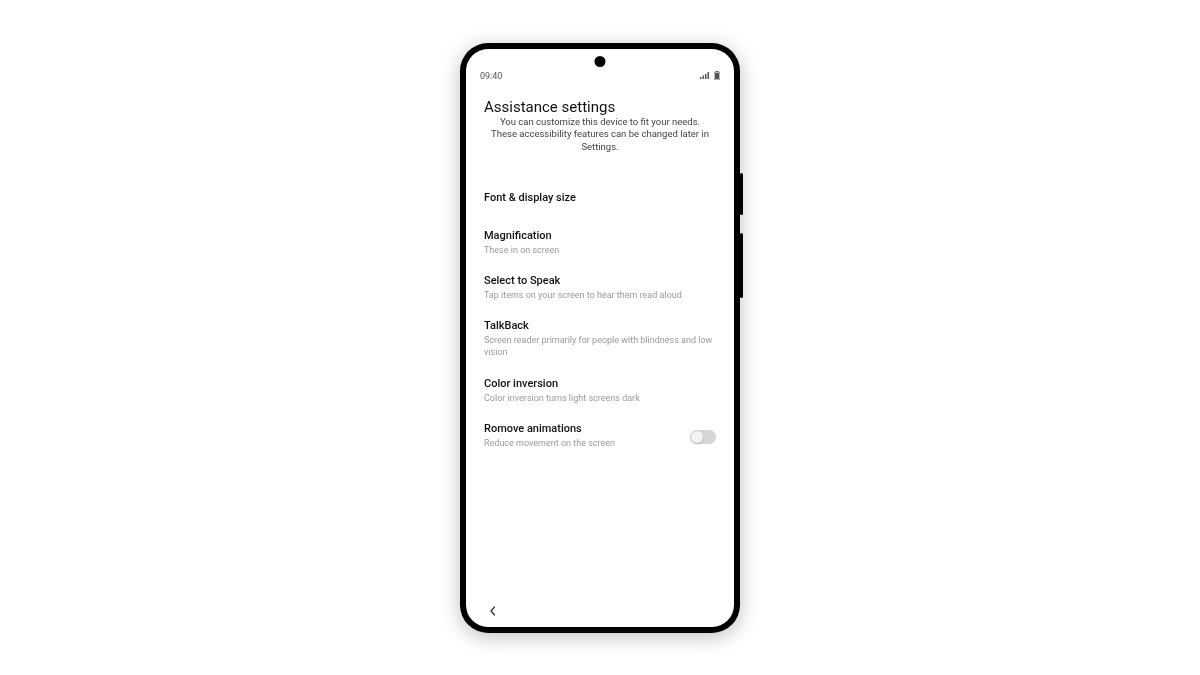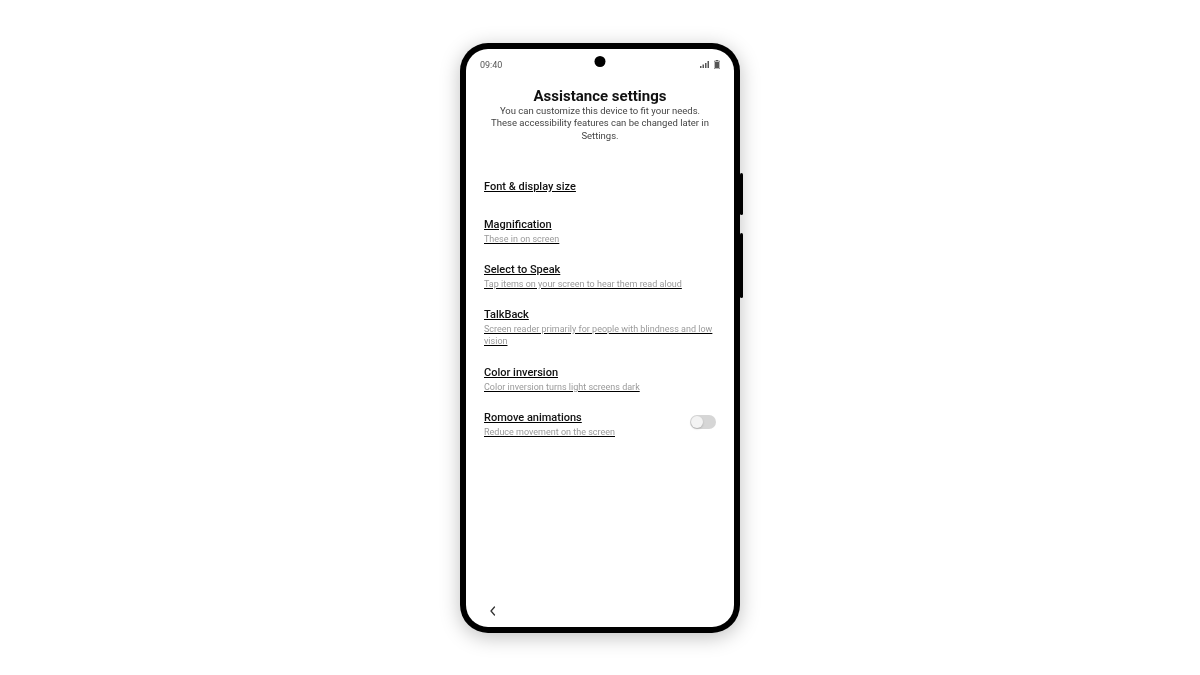--- a/index.html
+++ b/index.html
@@ -53,52 +53,51 @@
     z-index: 5;
   }
   .status-bar {
     height: 24px;
     display: flex;
     align-items: center;
     justify-content: space-between;
     padding: 0 14px;
     font-size: 9px;
     color: #555;
-    margin-top: 4px;
+    margin-top: 15px;
   }
   .status-icons { display: flex; align-items: center; gap: 4px; }
   .signal-icon svg, .battery-icon svg { display:block; }
   .content {
     flex: 1;
     padding: 6px 18px 0 18px;
     overflow: hidden;
   }
   .page-title {
-    text-align: center;
+    text-align: left;
     font-size: 15px;
-    font-weight: 700;
+    font-weight: 400;
     color: #111;
     margin-top: 4px;
   }
   .page-subtitle {
     text-align: center;
     font-size: 9.5px;
     color: #444;
     line-height: 1.35;
     margin-top: 0;
     padding: 0 4px;
   }
   .settings-list { margin-top: 28px; }
   .setting-item {
     padding: 9px 0;
     display: flex;
-    align-items: flex-start;
+    align-items: center;
     justify-content: space-between;
     gap: 10px;
-    text-decoration: underline;
   }
   .setting-text { flex: 1; }
   .setting-title {
     font-size: 11px;
     color: #111;
     font-weight: 500;
   }
   .setting-desc {
     font-size: 9px;
     color: #9a9a9a;

